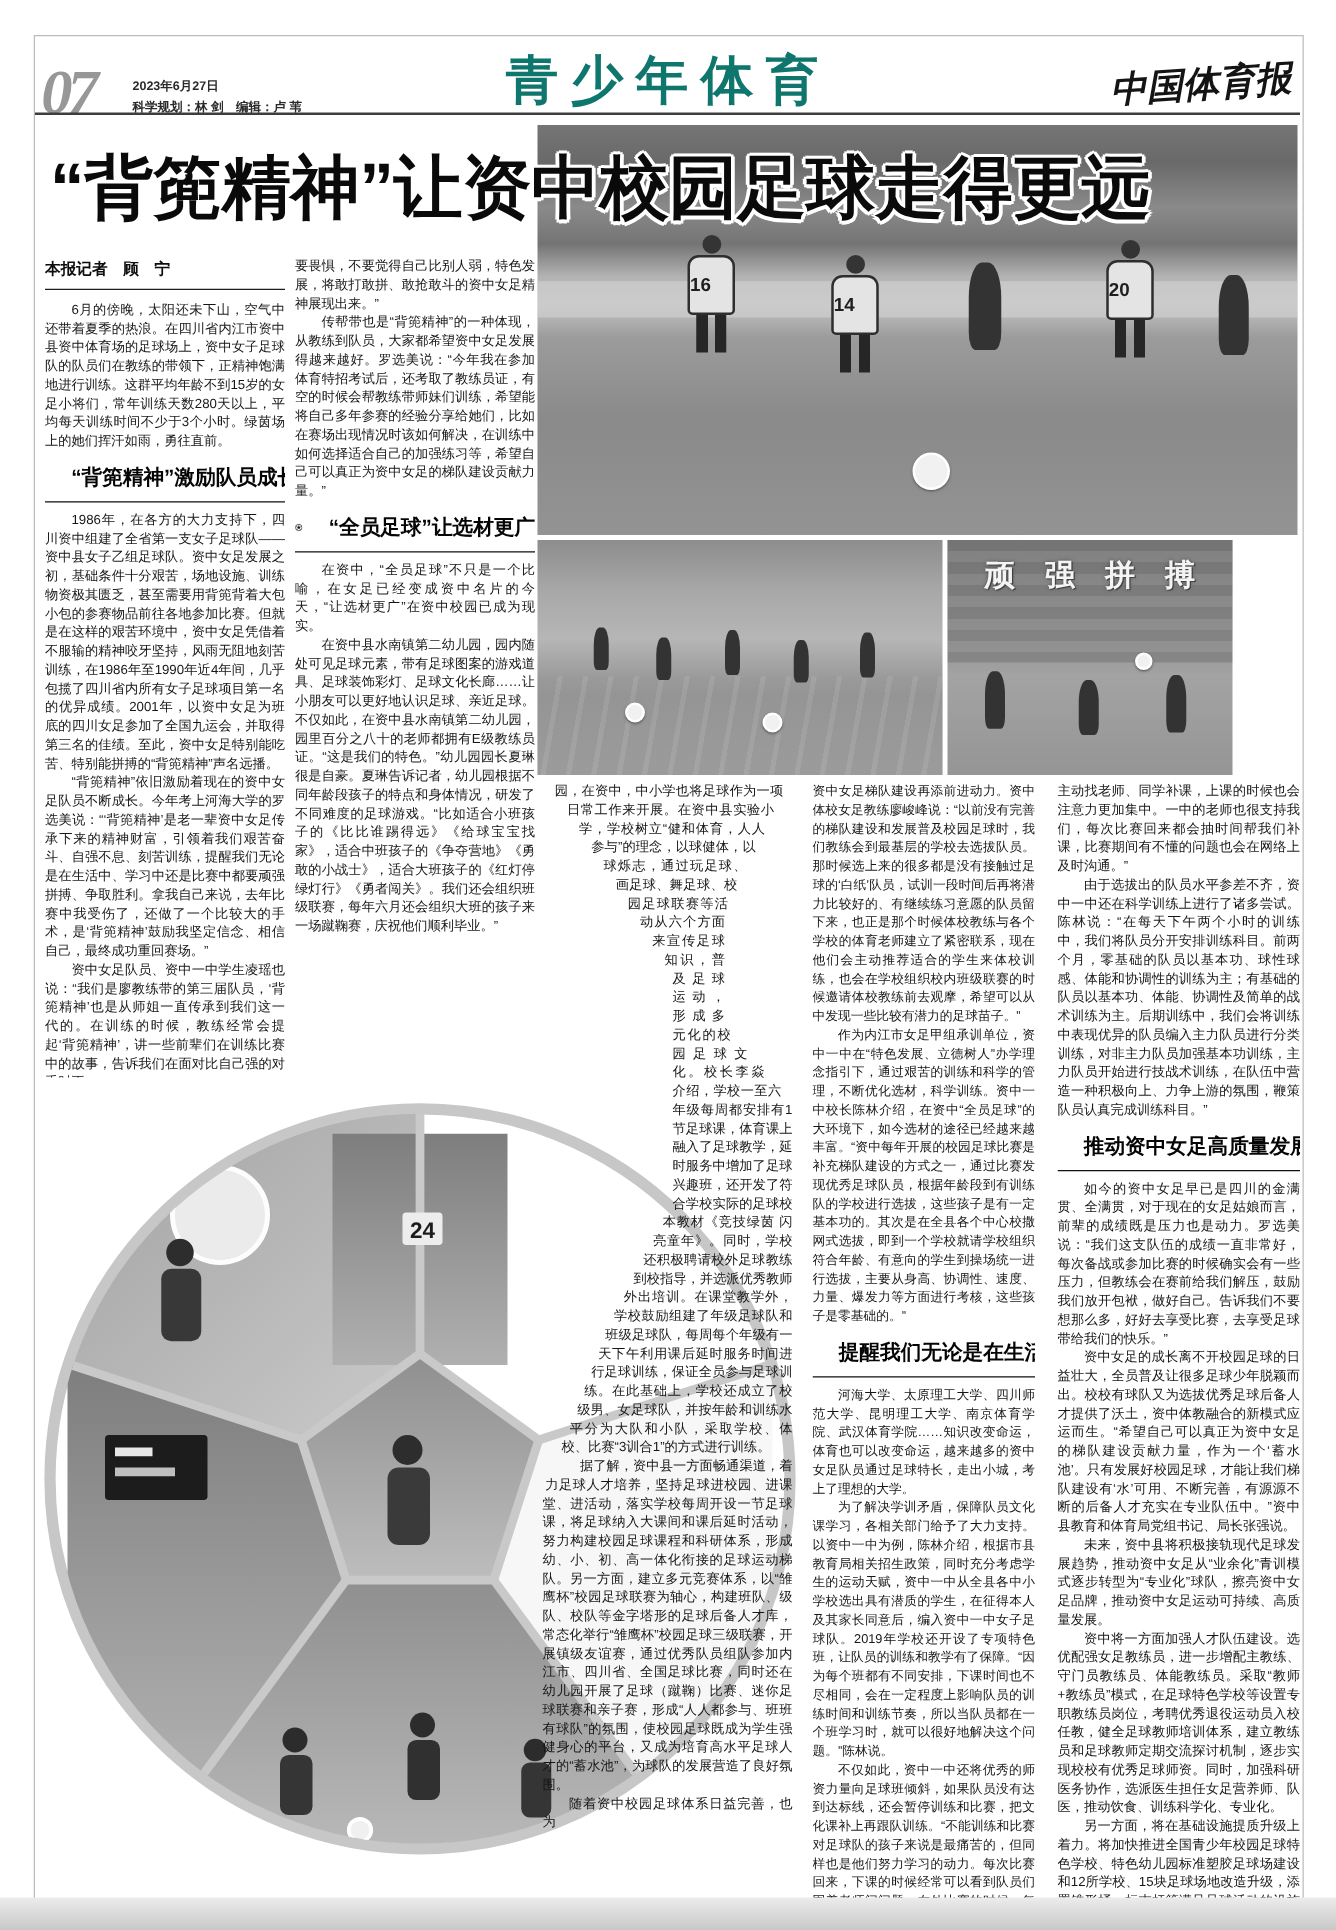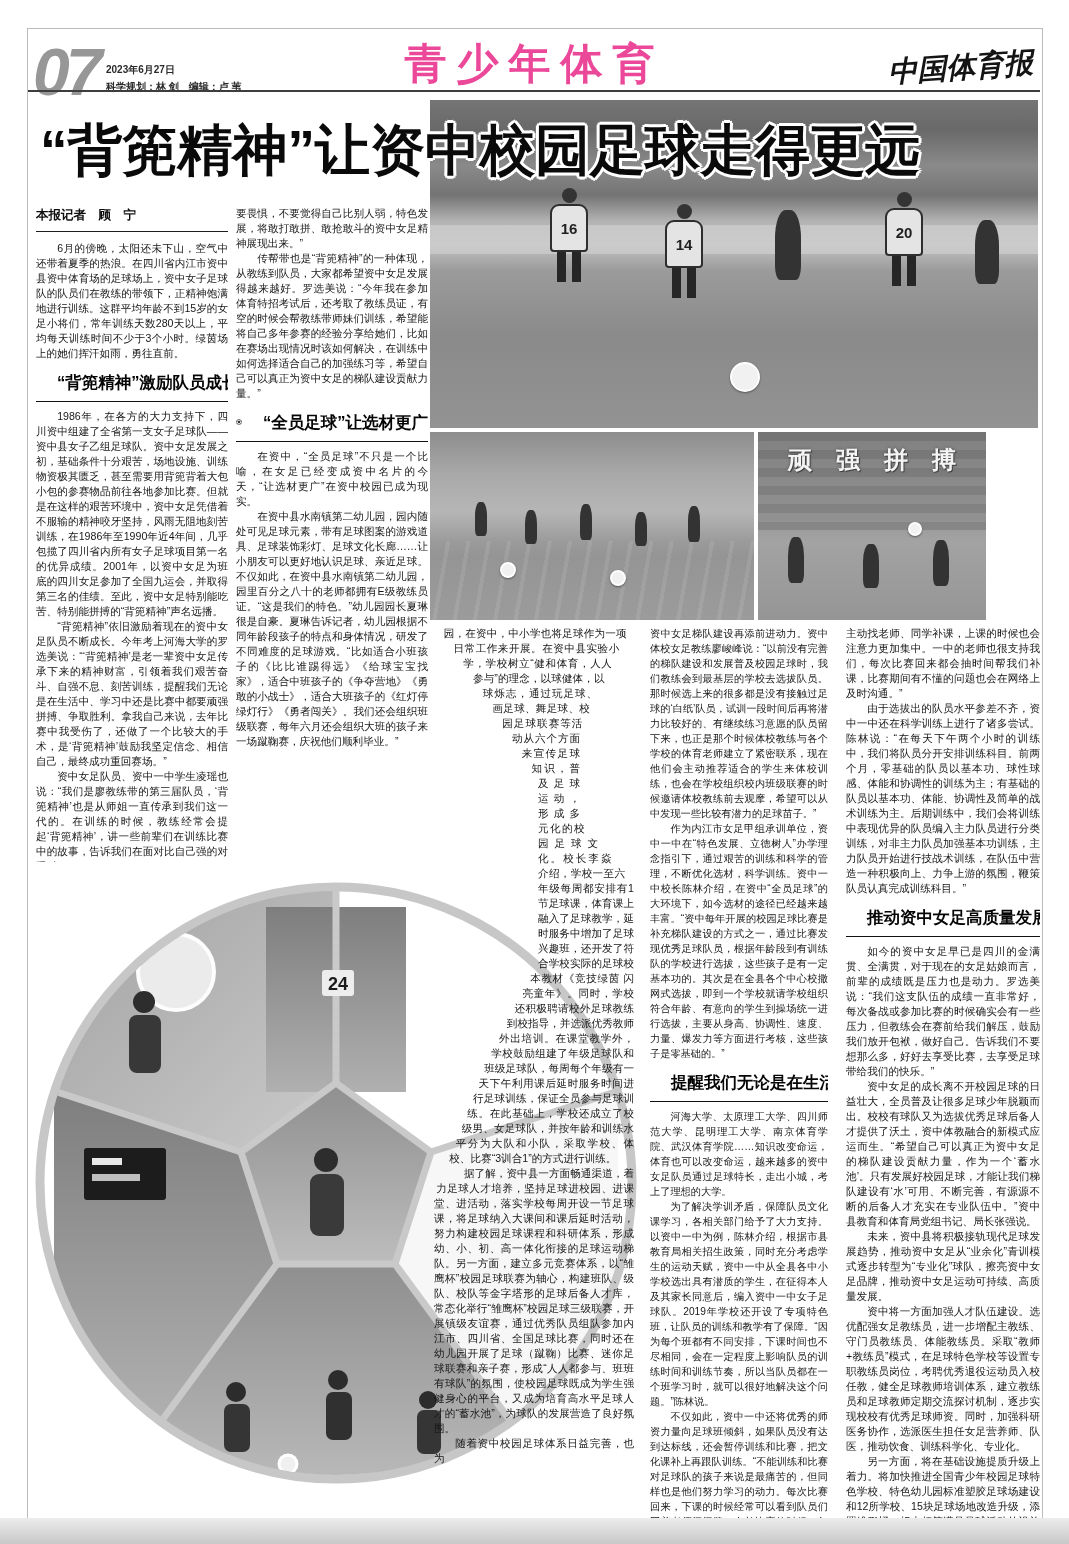--- a/index.html
+++ b/index.html
@@ -1,25 +1,25 @@
 <!DOCTYPE html>
 <html><head>
 <meta charset="utf-8">
 <style>
   html,body{margin:0;padding:0;background:#e9e9e9;}
   .page{position:relative;margin:0 auto;width:1069px;height:1544px;background:#ffffff;
         font-family:"Liberation Sans","DejaVu Sans",sans-serif;color:#1a1a1a;overflow:hidden;}
   .frame{position:absolute;left:27px;top:28px;width:1014px;height:1490px;border:1px solid #bcbcbc;}
 
   
-  .page-num{position:absolute;left:33px;top:34px;font-family:Liberation Sans, sans-serif;
-            font-style:italic;font-weight:900;font-size:66px;color:#979797;letter-spacing:-4px;}
+  .page-num{position:absolute;left:33px;top:44px;font-family:Liberation Serif, serif;
+            font-style:italic;font-weight:900;font-size:50px;color:#979797;letter-spacing:-4px;}
   .header-meta{position:absolute;left:106px;top:62px;font-size:10px;font-weight:700;color:#2a2a2a;line-height:1.65;}
   .section-title{position:absolute;left:0;right:0;top:36px;text-align:center;
-                 font-size:42px;font-weight:900;color:#ec4899;letter-spacing:10px;}
+                 font-size:42px;font-weight:900;color:#0f766e;letter-spacing:10px;}
   .masthead{position:absolute;right:36px;top:48px;font-family:"Liberation Serif",serif;
             font-style:italic;font-weight:900;font-size:29px;color:#141414;transform:rotate(-4deg);}
   .header-rule{position:absolute;left:28px;top:90px;width:1012px;height:2px;background:#3d3d3d;}
 
   
   .headline{position:absolute;left:40px;top:114px;z-index:7;white-space:nowrap;
             font-size:55px;font-weight:900;color:#0a0a0a;letter-spacing:0;
             text-shadow:-3px 0 0 #fff,3px 0 0 #fff,0 -3px 0 #fff,0 3px 0 #fff,
                         -2px -2px 0 #fff,2px -2px 0 #fff,-2px 2px 0 #fff,2px 2px 0 #fff;}
 
@@ -36,21 +36,21 @@
       background:repeating-linear-gradient(100deg,#9a9a9a 0 16px,#ababab 16px 20px);opacity:.55;}
   .wall-strip{position:absolute;left:0;top:38%;width:100%;height:9%;background:#cfcfcf;opacity:.7;}
   .stand-rows{position:absolute;left:0;top:0;width:100%;height:52%;
       background:repeating-linear-gradient(180deg,#787878 0 9px,#8d8d8d 9px 18px);opacity:.6;}
   .stand-banner{position:absolute;left:0;right:0;top:12px;text-align:center;z-index:2;
       font-size:24px;font-weight:700;color:#f4f4f4;letter-spacing:24px;padding-left:24px;
       text-shadow:0 0 3px #4a4a4a,1px 1px 0 #3f3f3f;}
   .player{position:absolute;display:flex;flex-direction:column;align-items:center;}
   .player .head{width:15px;height:15px;border-radius:50%;background:#343434;}
   .player .torso{margin-top:1px;width:34px;height:44px;border-radius:9px 9px 4px 4px;background:#e4e4e4;
-      border:2px solid #2e2e2e;display:flex;align-items:center;justify-content:center;
+      border:2px solid #2e2e2e;display:flex;align-items:center;
       font-size:15px;font-weight:700;color:#1f1f1f;}
   .player .legs{width:24px;height:30px;
       background:linear-gradient(90deg,#262626 0 38%,transparent 38% 62%,#262626 62% 100%);}
   .silh{position:absolute;background:#333;border-radius:40% 40% 20% 20%;}
   .ball-dot{position:absolute;border-radius:50%;background:#f1f1f1;border:2px solid #ffffff;box-shadow:0 1px 2px #555;}
 
   
   .col{position:absolute;font-size:10.6px;line-height:15px;text-align:justify;color:#161616;}
   .col p{margin:0;text-indent:2em;}
   .col1{left:36px;top:206px;width:192px;height:656px;overflow:hidden;}

